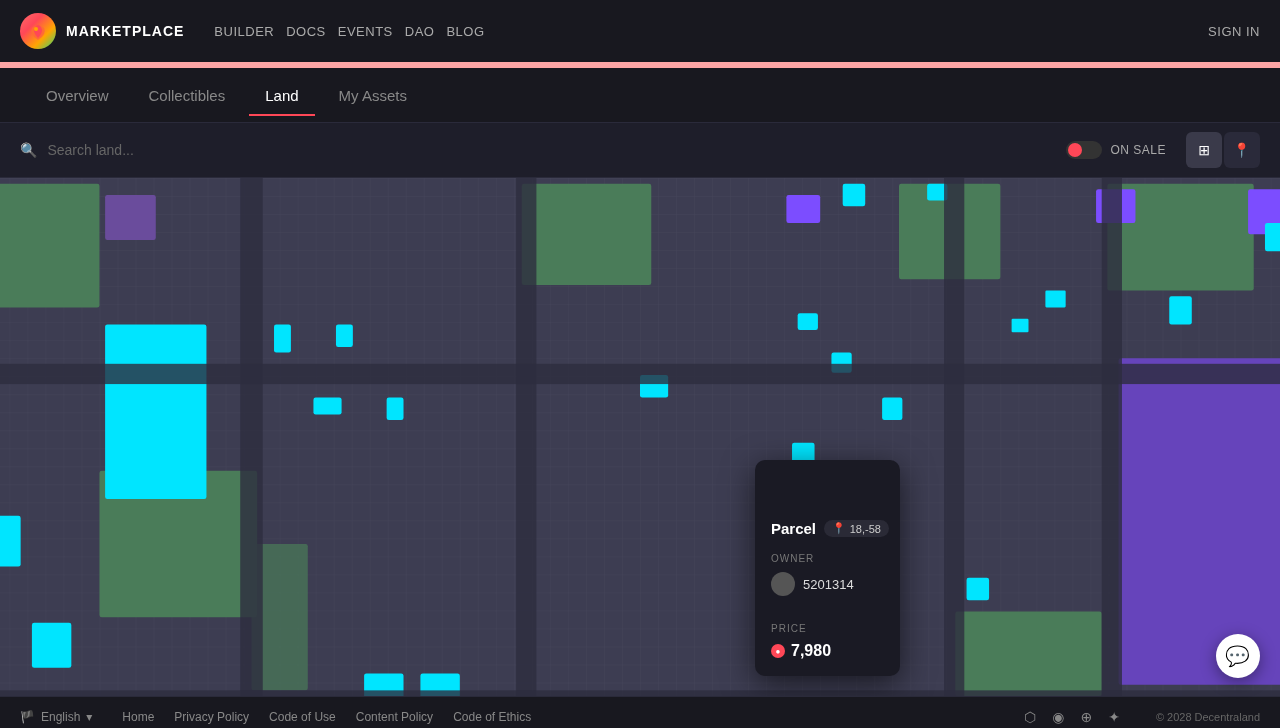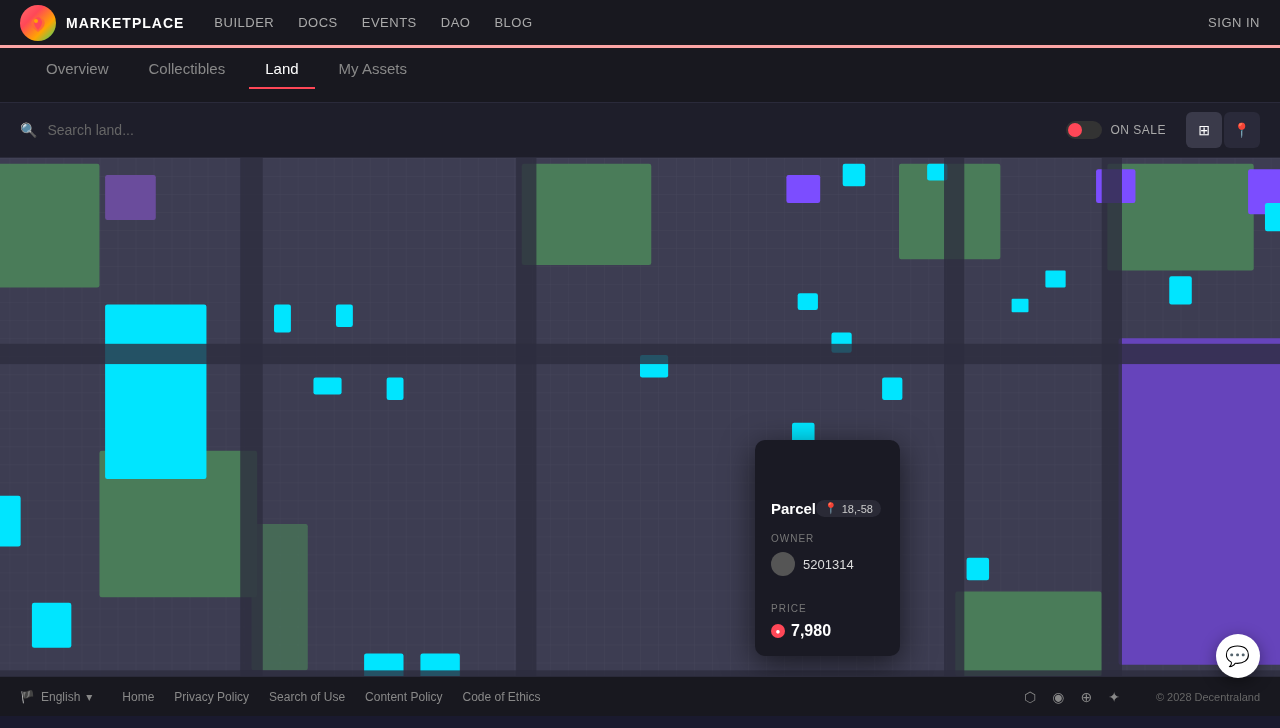--- a/index.html
+++ b/index.html
@@ -1,25 +1,25 @@
 <!DOCTYPE html>
 <html><head>
   <meta charset="utf-8">
   <style>
     * { margin: 0; padding: 0; box-sizing: border-box; }
     body { width: 1280px; height: 728px; overflow: hidden; background: #1a1a2e; font-family: -apple-system, BlinkMacSystemFont, 'Segoe UI', sans-serif; }
 
     
     .navbar {
-      height: 48px;
+      height: 68px;
       background: #18181f;
       display: flex;
       align-items: center;
       padding: 0 20px;
-      border-bottom: 3px solid #fca5a5;
+      border-bottom: 6px solid #fca5a5;
       position: relative;
       z-index: 100;
     }
     .logo-area {
       display: flex;
       align-items: center;
       gap: 10px;
       margin-right: 30px;
     }
     .logo-icon {
@@ -33,21 +33,21 @@
       font-size: 16px;
     }
     .brand-name {
       color: #fff;
       font-size: 14px;
       font-weight: 700;
       letter-spacing: 1px;
     }
     .nav-links {
       display: flex;
-      gap: 24px;
+      gap: 12px;
       align-items: center;
     }
     .nav-link {
       color: #aaa;
       font-size: 13px;
       text-decoration: none;
       letter-spacing: 0.5px;
     }
     .sign-in {
       margin-left: auto;
@@ -55,21 +55,21 @@
       font-size: 13px;
       cursor: pointer;
       letter-spacing: 0.5px;
     }
 
     
     .tabs-bar {
       height: 55px;
       background: #18181f;
       display: flex;
-      align-items: flex-start;
+      align-items: center;
       padding: 0 30px;
       border-bottom: 1px solid #2a2a3a;
       position: relative;
       z-index: 100;
     }
     .tab {
       padding: 12px 16px;
       color: #888;
       font-size: 15px;
       cursor: pointer;
@@ -179,20 +179,21 @@
       background: #1a1a24;
       border-radius: 10px;
       padding: 16px;
       color: #fff;
       box-shadow: 0 8px 32px rgba(0,0,0,0.6);
       z-index: 200;
     }
     .parcel-header {
       display: flex;
       align-items: center;
+      gap: 8px;
       margin-bottom: 16px;
       margin-top: 44px;
     }
     .parcel-title {
       font-size: 15px;
       font-weight: 600;
       color: #fff;
     }
     .parcel-coords {
       display: flex;
@@ -470,21 +471,21 @@
 
 <footer class="footer">
   <div class="footer-lang">
     <span>🏴</span>
     <span>English</span>
     <span>▾</span>
   </div>
   <div class="footer-links">
     <a class="footer-link">Home</a>
     <a class="footer-link">Privacy Policy</a>
-    <a class="footer-link">Search of Use</a>
+    <a class="footer-link">Code of Use</a>
     <a class="footer-link">Content Policy</a>
     <a class="footer-link">Code of Ethics</a>
   </div>
   <div class="footer-social">
     <span class="social-icon">⬡</span>
     <span class="social-icon">◉</span>
     <span class="social-icon">⊕</span>
     <span class="social-icon">✦</span>
     <span class="footer-copy">© 2028 Decentraland</span>
   </div>

